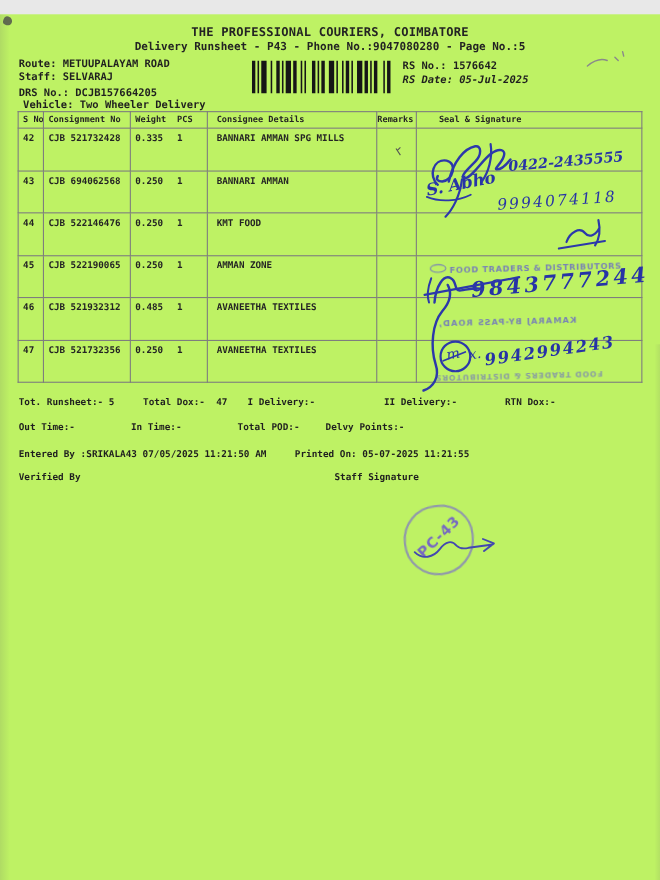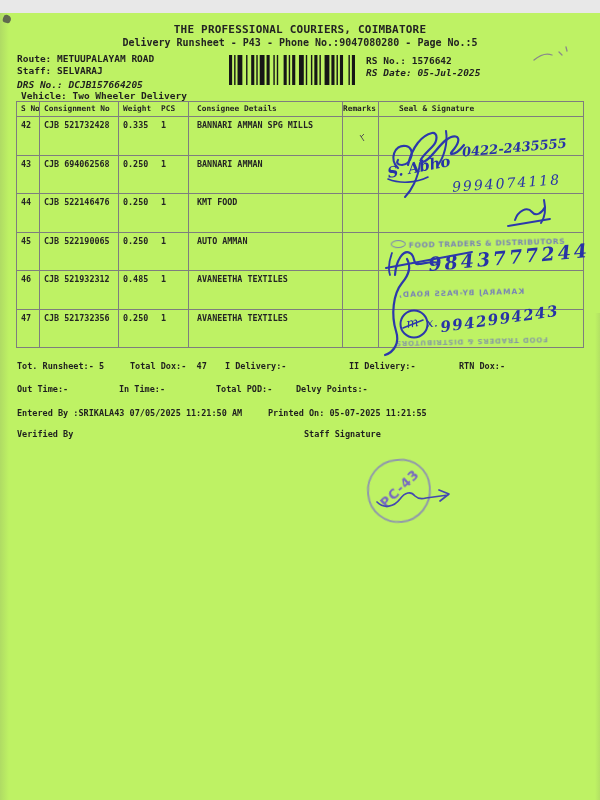--- a/index.html
+++ b/index.html
@@ -77,21 +77,21 @@
 
   <div class="edge-l"></div>
   <div class="edge-r"></div>
   <div class="corner-mark"></div>
 
   <div class="abs print title1">THE PROFESSIONAL COURIERS, COIMBATORE</div>
   <div class="abs print title2">Delivery Runsheet - P43 - Phone No.:9047080280 - Page No.:5</div>
 
   <div class="abs info" style="left:17px; top:40px;">Route: METUUPALAYAM ROAD</div>
   <div class="abs info" style="left:17px; top:52px;">Staff: SELVARAJ</div>
-  <div class="abs info" style="left:17px; top:66px;font-style:italic;">DRS No.: DCJB157664205</div>
+  <div class="abs info" style="left:17px; top:66px;">DRS No.: DCJB157664205</div>
   <div class="abs info" style="left:21px; top:77px;">Vehicle: Two Wheeler Delivery</div>
 
   <svg class="abs" style="left:229px; top:42px;" width="128" height="30" id="barcode">
       <rect x="0.00" y="0" width="3.11" height="30" fill="#161616"></rect>
       <rect x="5.12" y="0" width="1.41" height="30" fill="#161616"></rect>
       <rect x="8.53" y="0" width="4.82" height="30" fill="#161616"></rect>
       <rect x="17.07" y="0" width="1.41" height="30" fill="#161616"></rect>
       <rect x="22.19" y="0" width="3.11" height="30" fill="#161616"></rect>
       <rect x="27.31" y="0" width="1.41" height="30" fill="#161616"></rect>
       <rect x="30.72" y="0" width="4.82" height="30" fill="#161616"></rect>
@@ -162,21 +162,21 @@
           <td><span class="wp-w">0.250</span><span>1</span></td>
           <td class="c-cons-pad">KMT FOOD</td>
           <td></td>
           <td></td>
         </tr>
 
         <tr>
           <td>45</td>
           <td>CJB 522190065</td>
           <td><span class="wp-w">0.250</span><span>1</span></td>
-          <td class="c-cons-pad">AUTO AMMAN</td>
+          <td class="c-cons-pad">AMMAN ZONE</td>
           <td></td>
           <td></td>
         </tr>
 
         <tr>
           <td>46</td>
           <td>CJB 521932312</td>
           <td><span class="wp-w">0.485</span><span>1</span></td>
           <td class="c-cons-pad">AVANEETHA TEXTILES</td>
           <td></td>

